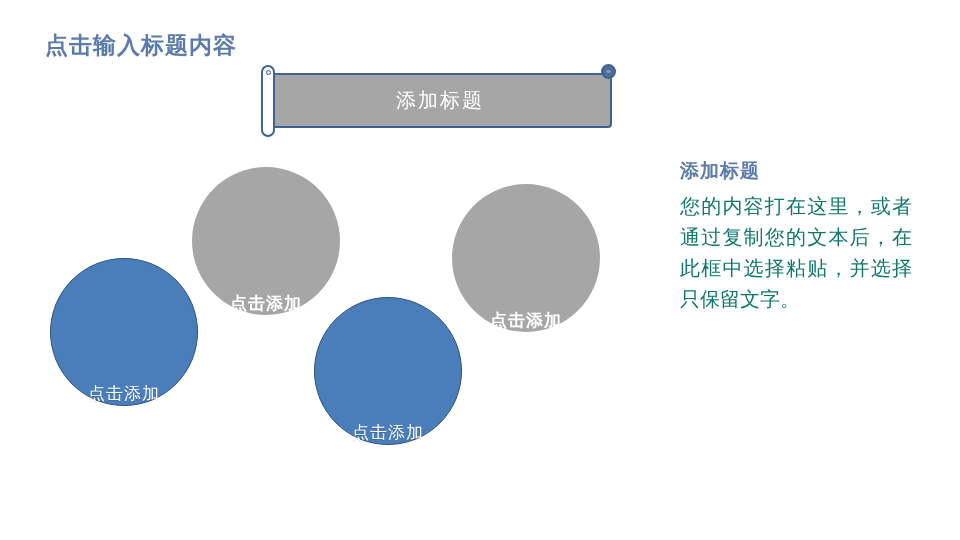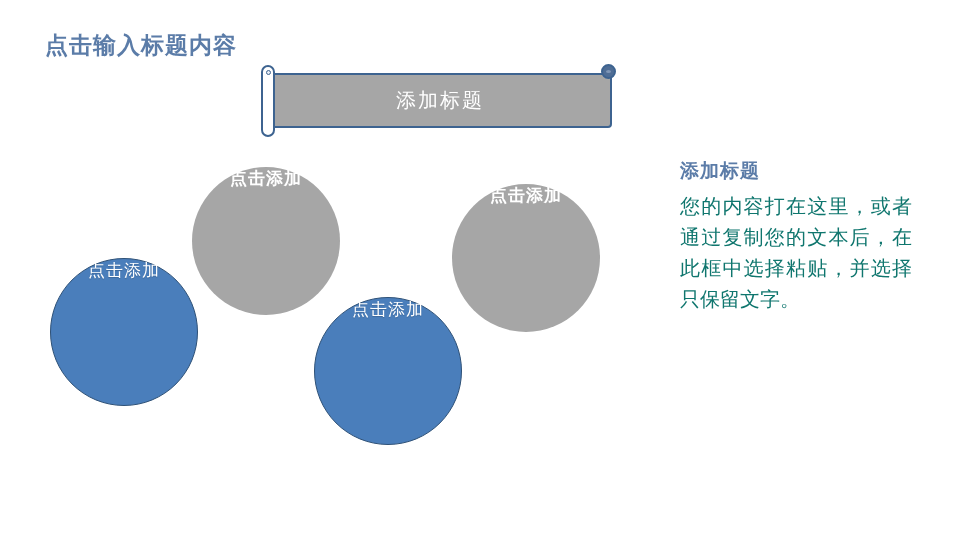--- a/index.html
+++ b/index.html
@@ -105,21 +105,21 @@
     font-size: 20px;
     color: #ffffff;
     letter-spacing: 2px;
   }
 
   
   .circle {
     position: absolute;
     border-radius: 50%;
     display: flex;
-    align-items: flex-start;
+    align-items: flex-end;
     justify-content: center;
     box-sizing: border-box;
   }
   .circle-label {
     font-size: 17px;
     color: #ffffff;
     letter-spacing: 1px;
     font-weight: bold;
     text-align: center;
   }

